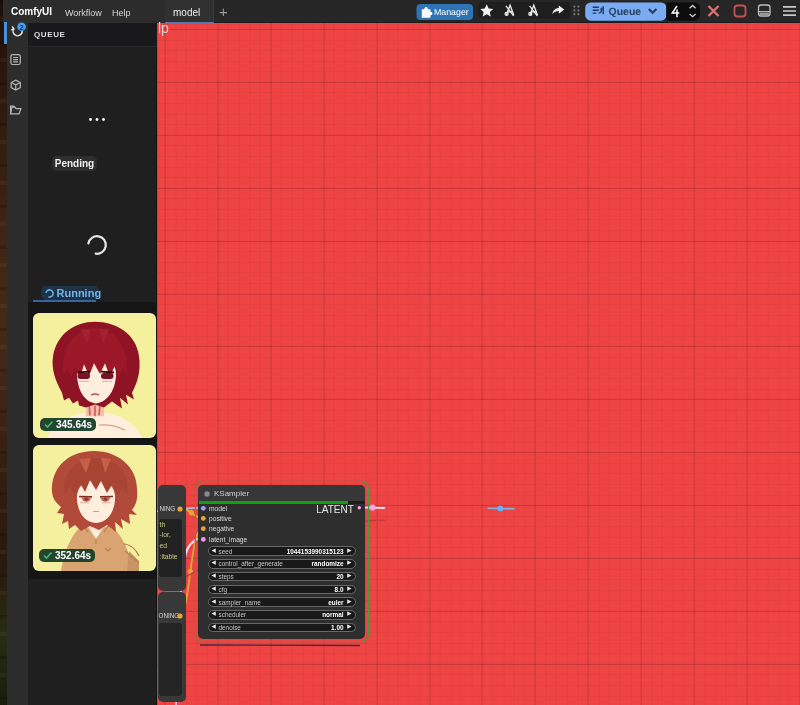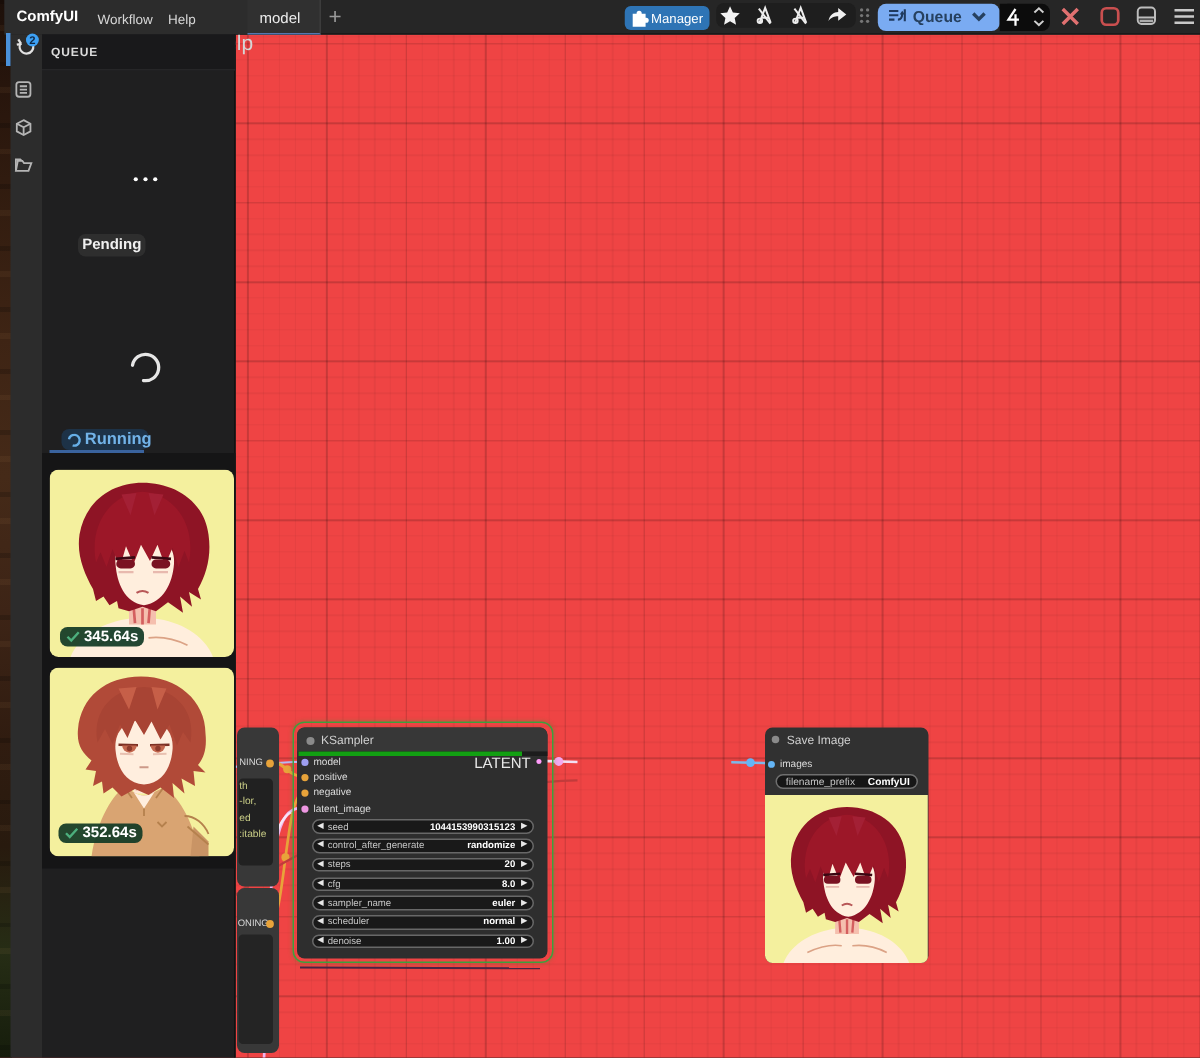--- a/index.html
+++ b/index.html
@@ -183,40 +183,20 @@
       </div>
     <div class="wrow" style="top:138.3px;">
         <i>◀</i>
         <s>denoise</s>
         <b>1.00</b>
         <i class="r">▶</i>
       </div>
   </div>
 
 
-  <div class="node" style="left:352.5px; top:461.8px; width:109px; height:157.5px; background:#313131;">
-    <svg class="abs" style="left:3px; top:4.5px;" width="10" height="10">
-        <circle cx="4" cy="4" r="2.5" fill="#8a8a8a"></circle>
-      </svg>
-    <div class="abs" style="left:15px; top:4.5px; font-size:8px; color:#cfcfcf;">Save Image</div>
-    <div class="abs" style="left:10.5px; top:21.1px; font-size:6.7px; color:#dcdcdc;">images</div>
-    <svg class="abs" style="left:0; top:0;" width="109" height="30">
-      <circle cx="4.3" cy="24.6" r="2.3" fill="#64b5f6"></circle>
-    </svg>
-    <div class="wpill" style="left:7.4px; top:31.3px; width:95.6px; height:9.5px; font-size:6.8px;">
-      <span class="abs" style="left:6px; top:1px;">filename_prefix</span>
-      <span class="abs" style="right:5px; top:1px; color:#fff; font-weight:bold;">ComfyUI</span>
-    </div>
-
-    <div class="abs" style="left:0.5px; top:45.2px; width:108.5px; height:112px; border-radius:0 0 5px 5px; overflow:hidden;">
-      <svg width="108.5" height="112" viewBox="0 0 123 127" preserveAspectRatio="none">
-          <use href="#gA"></use>
-        </svg>
-    </div>
-  </div>
 </div>
 
 <div id="topbar" class="abs">
   <div class="abs" style="left:0; top:0; width:207.5px; height:23px; background:#2c2c2c;"></div>
   <div class="abs" style="left:8px; top:6px; font-size:10px; font-weight:bold; color:#fff;">ComfyUI</div>
   <div class="abs" style="left:62px; top:7.5px; font-size:9px; color:#d6d6d6;">Workflow</div>
   <div class="abs" style="left:109px; top:7.5px; font-size:9px; color:#d6d6d6;">Help</div>
   <div class="abs" style="left:137px; top:20px; font-size:14px; color:#d6d6d6;">Help</div>
   <div class="abs" style="left:162px; top:0; width:48.5px; height:23px; background:#303030;
      border-right:1px solid #3c3c3c; border-bottom:1.6px solid #5577b0;">

